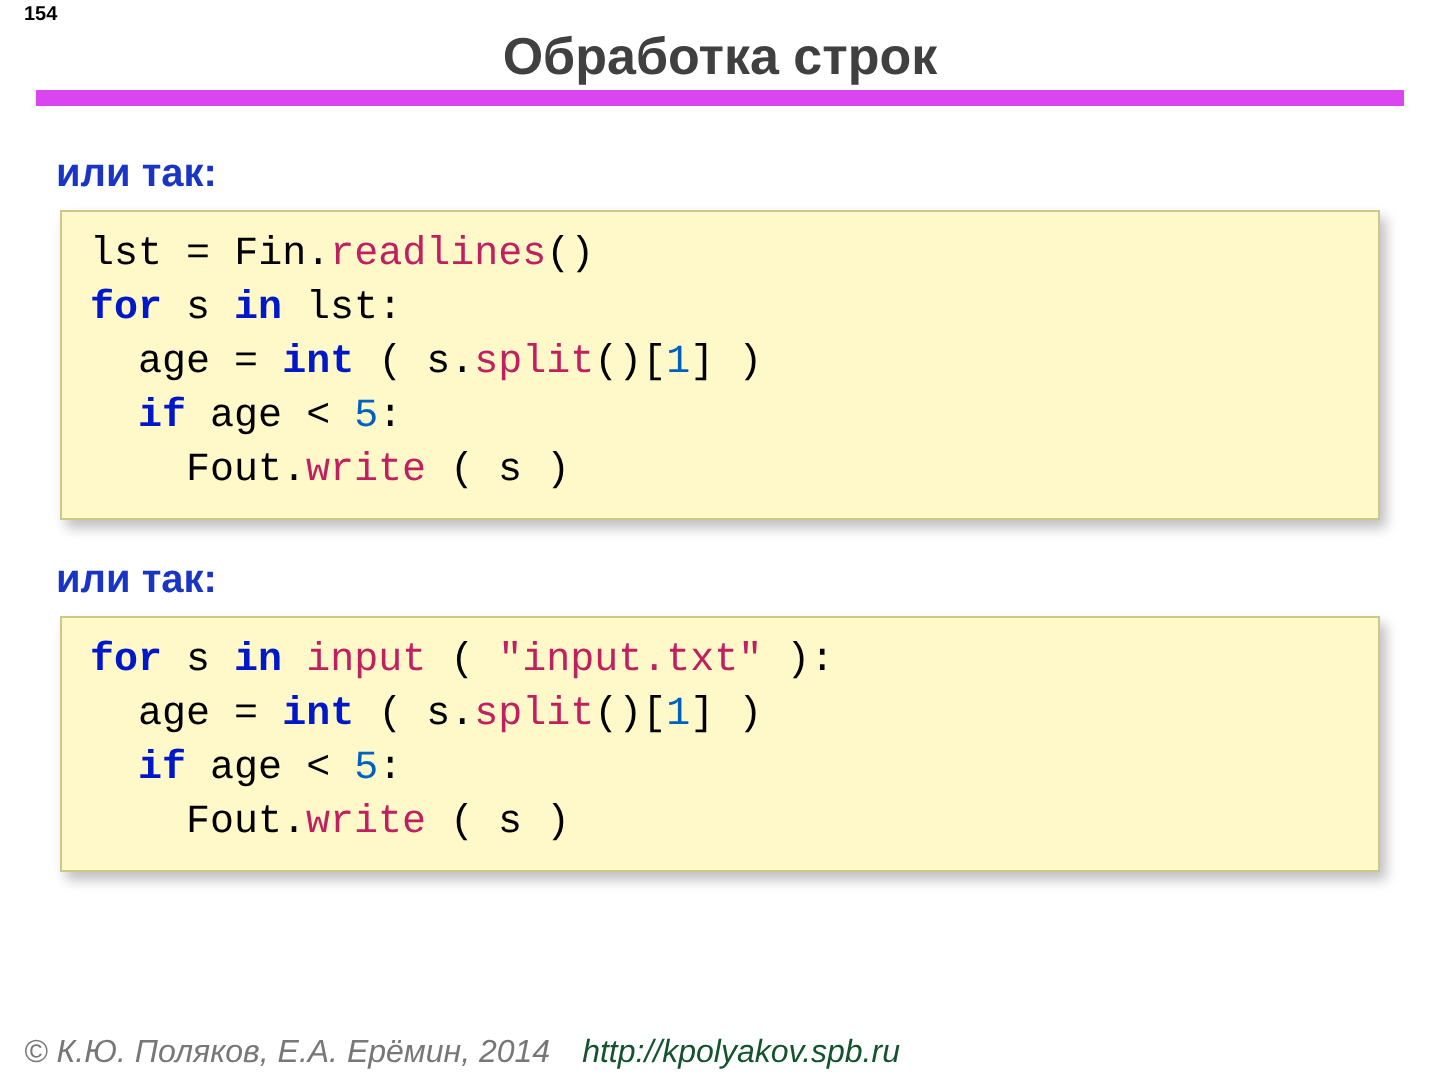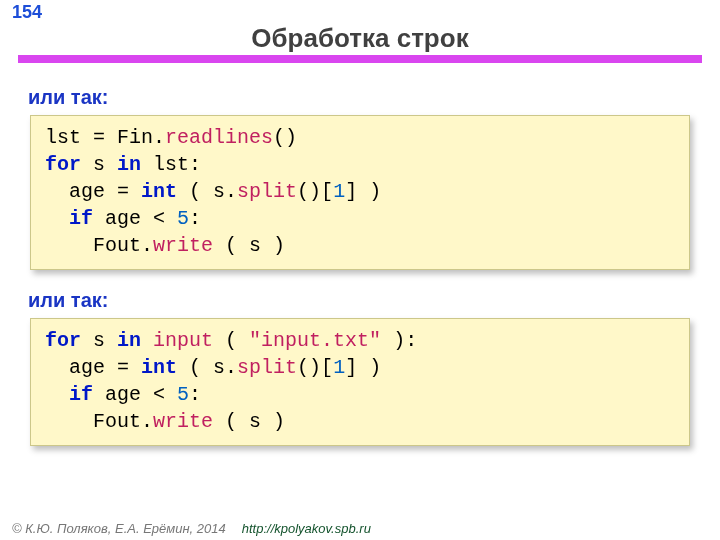--- a/index.html
+++ b/index.html
@@ -14,21 +14,21 @@
   .header-strip {
     background: #fff;
     padding: 2px 12px 1px 12px;
     display: flex;
     justify-content: space-between;
     align-items: baseline;
     color: #666;
     font-size: 13px;
   }
   .header-strip .course { font-style: italic; }
-  .header-strip .pagenum { font-weight: bold; color: #1d4ed8; font-size: 18px; }
+  .header-strip .pagenum { font-weight: bold; color: #000000; font-size: 10px; }
   .title-wrap {
     padding: 0 18px 2px 18px;
   }
   .title {
     font-size: 26px;
     font-weight: bold;
     color: #404040;
     border-bottom: 8px solid #d946ef;
     padding-bottom: 1px;
     line-height: 1.15;
@@ -55,21 +55,21 @@
   }
   .kw { color: #0018c8; font-weight: bold; }
   .fn { color: #c02060; }
   .num { color: #0060c0; }
   .str { color: #c02060; }
   .footer {
     position: absolute;
     left: 0; right: 0; bottom: 0;
     padding: 3px 12px 4px 12px;
     color: #777;
-    font-size: 13px;
+    font-size: 16px;
     font-style: italic;
     display: flex;
     gap: 16px;
   }
   .footer .url { font-style: italic; color: #14532d; }
 </style>
 </head>
 <body>
 
 <div class="header-strip">

